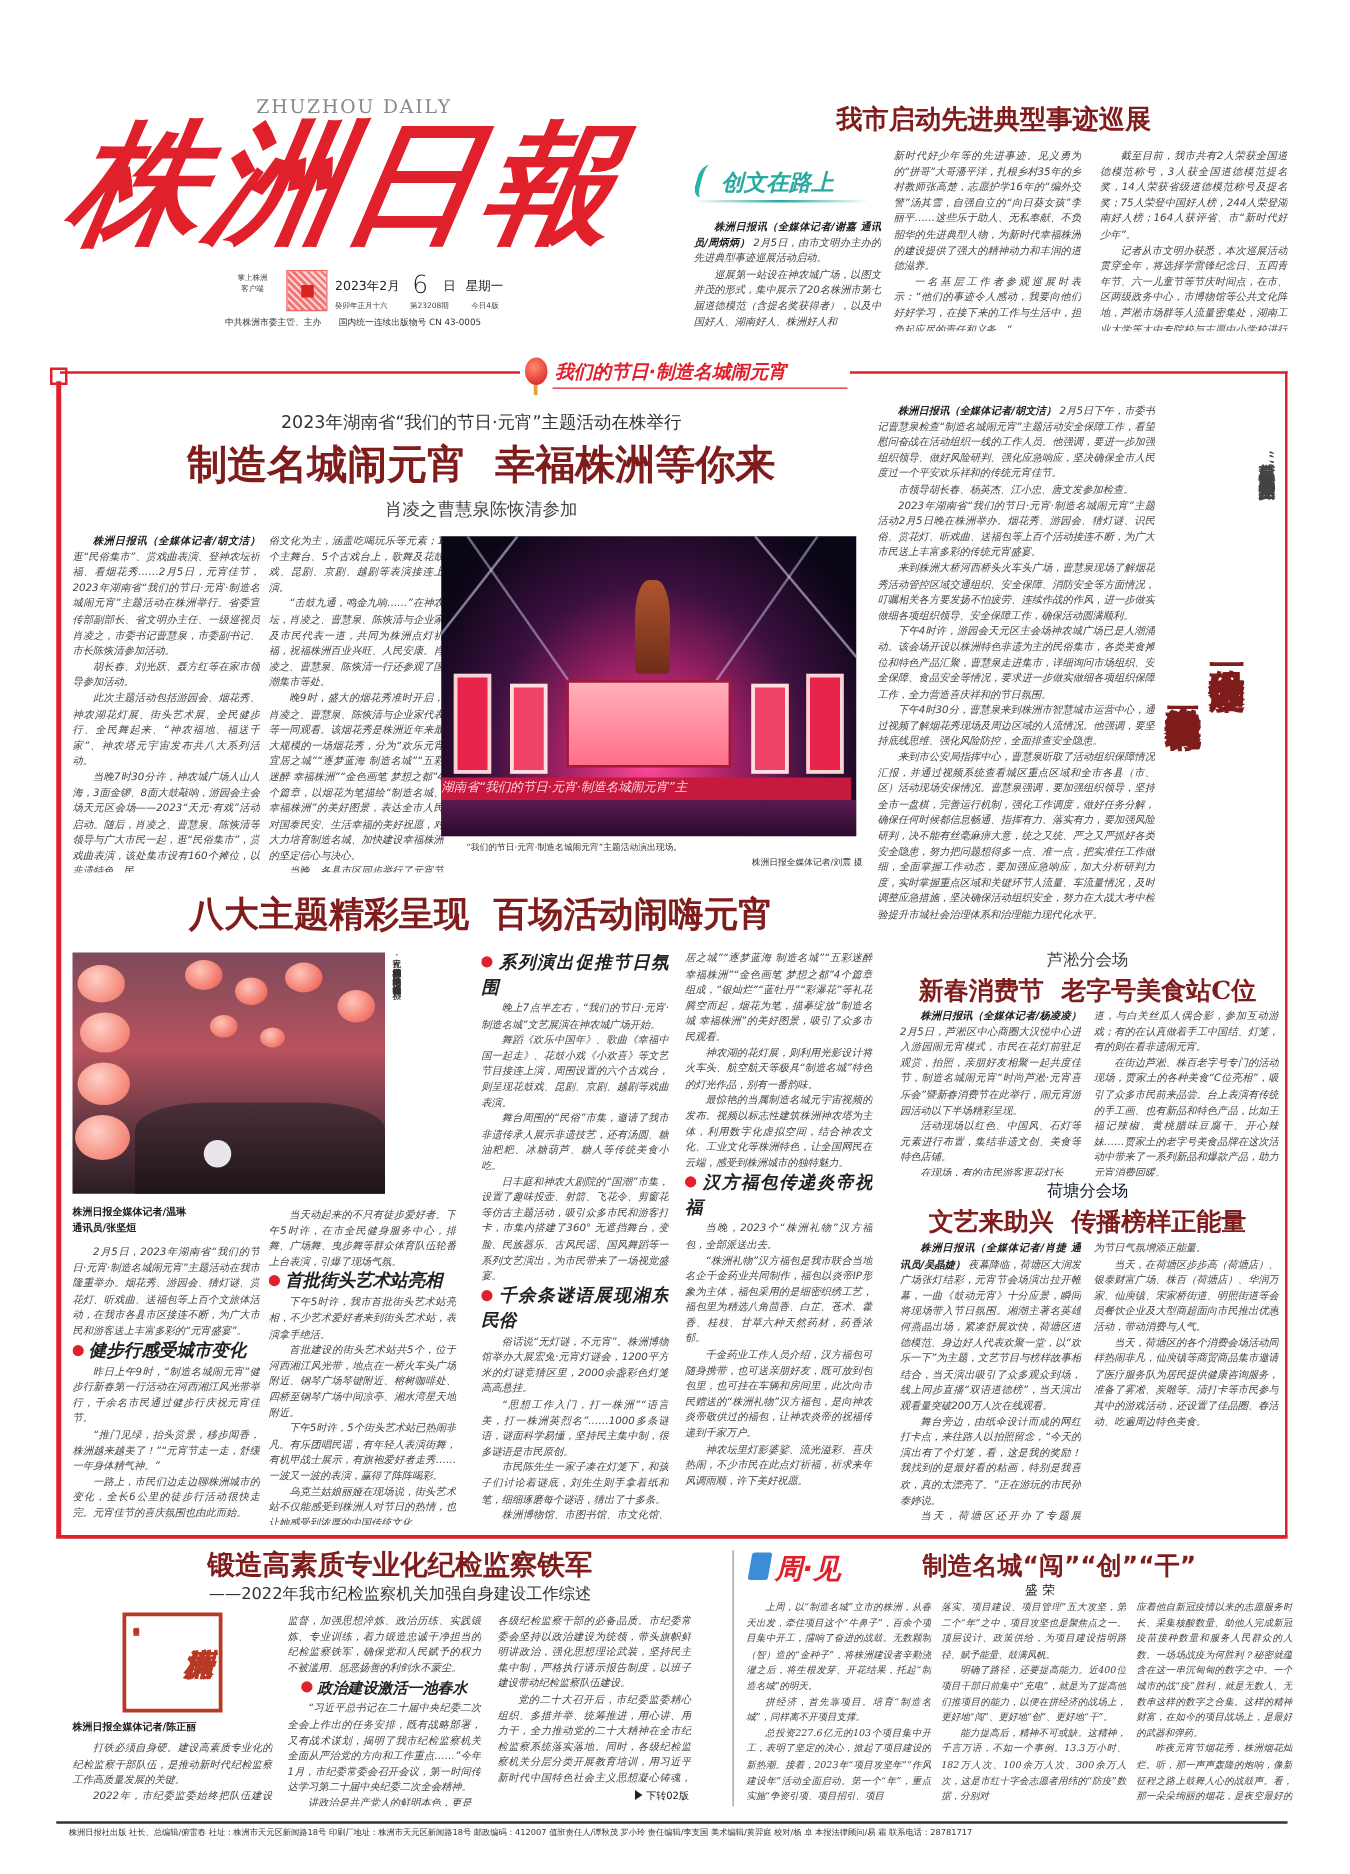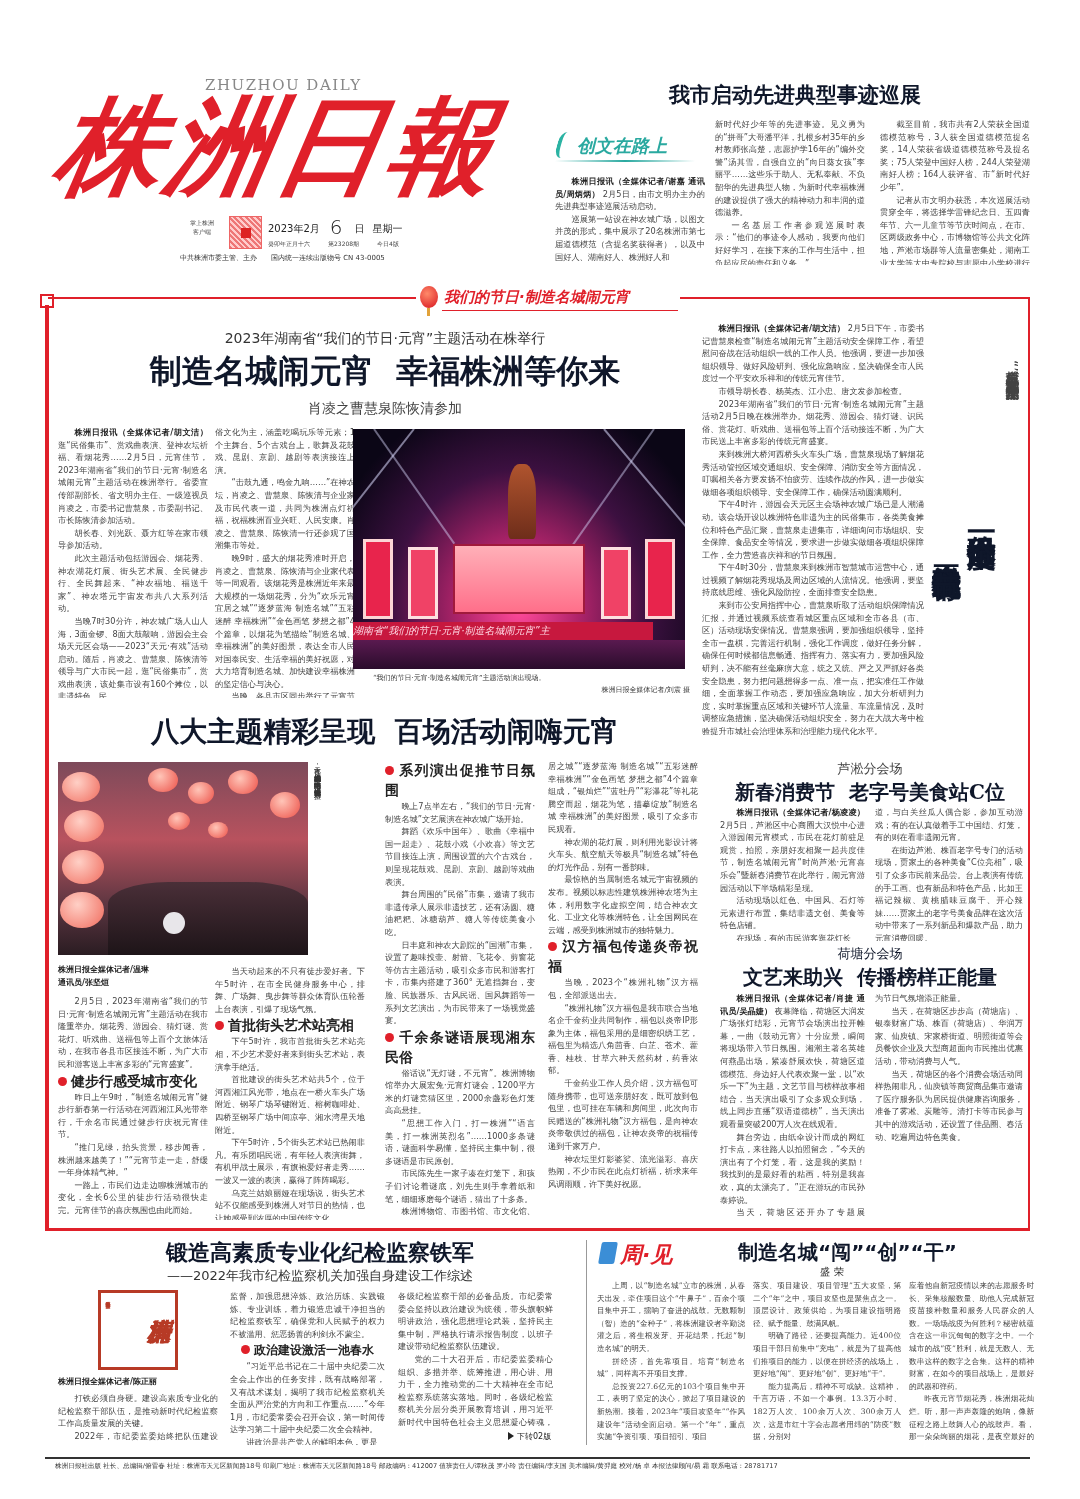--- a/index.html
+++ b/index.html
@@ -1,22 +1,22 @@
 <!DOCTYPE html>
 <html><head>
 <meta charset="utf-8">
 <style>
   * { box-sizing: border-box; margin: 0; padding: 0; }
   html, body { width: 1080px; height: 1499px; background: #fff; overflow: hidden; }
   body { position: relative; font-family: "DejaVu Sans", sans-serif; color: #333; }
   .abs { position: absolute; }
-  .txt { font-size: 8.2px; line-height: 12.6px; color: #444; text-align: justify; text-indent: 2em; overflow: hidden; }
+  .txt { font-size: 8.2px; line-height: 12.6px; color: #444; text-align: justify; text-indent: 2em; overflow: hidden; font-style: italic; }
   .txt p { margin: 0; }
   .txt .lead { font-weight: bold; color: #222; }
-  .hd-black { font-weight: bold; color: #0f172a; text-align: center; }
+  .hd-black { font-weight: bold; color: #7f1d1d; text-align: center; }
   .serif { font-family: "DejaVu Serif", serif; }
   .sub { color: #333; text-align: center; }
   .dot-head { font-weight: bold; font-size: 14px; color: #222; line-height: 20px; margin: 4px 0 2px; text-indent: 0; }
   .dot-head::before { content: ""; display: inline-block; width: 9px; height: 9px; border-radius: 50%; background: #e0202a; margin-right: 4px; vertical-align: 0; }
   .red-rule { background: #e0202a; }
   .photo { overflow: hidden; }
   .caption { font-size: 7px; color: #333; font-family: "DejaVu Serif", serif; }
   .vert { writing-mode: vertical-rl; }
 </style>
 </head>
@@ -110,21 +110,21 @@
   <div style="position:absolute;left:60px;top:0;width:2px;height:180px;background:rgba(220,220,255,.55);transform:rotate(38deg);transform-origin:top;"></div>
   <div style="position:absolute;left:250px;top:0;width:2px;height:180px;background:rgba(220,220,255,.55);transform:rotate(-40deg);transform-origin:top;"></div>
   <div style="position:absolute;left:20px;top:0;width:2px;height:140px;background:rgba(220,220,255,.45);transform:rotate(-35deg);transform-origin:top;"></div>
   <div style="position:absolute;left:300px;top:0;width:2px;height:150px;background:rgba(220,220,255,.45);transform:rotate(35deg);transform-origin:top;"></div>
   <div style="position:absolute;left:155px;top:35px;width:28px;height:75px;border-radius:40% 40% 10% 10%;background:linear-gradient(#b0542e,#6e2d1a);"></div>
   <div style="position:absolute;left:100px;top:115px;width:132px;height:70px;background:linear-gradient(#ffb0b8,#ff6f8a);border:2px solid #a11a3c;"></div>
   <div style="position:absolute;left:10px;top:110px;width:30px;height:80px;background:#e8244c;border:3px solid #fbd5d5;"></div>
   <div style="position:absolute;left:55px;top:118px;width:30px;height:72px;background:#f04266;border:3px solid #fde0e0;"></div>
   <div style="position:absolute;left:292px;top:110px;width:30px;height:80px;background:#e8244c;border:3px solid #fbd5d5;"></div>
   <div style="position:absolute;left:248px;top:118px;width:30px;height:72px;background:#f04266;border:3px solid #fde0e0;"></div>
-  <div style="position:absolute;left:0;top:193px;width:300px;height:18px;background:#c7183e;color:#ffd7e3;font-size:10px;font-style:italic;line-height:18px;white-space:nowrap;overflow:hidden;">湖南省“我们的节日·元宵·制造名城闹元宵”主</div>
+  <div style="position:absolute;left:0;top:193px;width:328px;height:18px;background:#c7183e;color:#ffd7e3;font-size:10px;font-style:italic;line-height:18px;white-space:nowrap;overflow:hidden;">湖南省“我们的节日·元宵·制造名城闹元宵”主</div>
   <div style="position:absolute;left:0;top:211px;width:332px;height:29px;background:linear-gradient(#5a1a50,#2a0c2c);"></div>
 </div>
 <div class="abs caption" style="left:373px;top:673px;width:300px;">“我们的节日·元宵·制造名城闹元宵”主题活动演出现场。</div>
 <div class="abs caption" style="left:560px;top:685px;width:130px;text-align:right;">株洲日报全媒体记者/刘震 摄</div>
 
 <div class="abs txt" style="left:702px;top:322px;width:222px;height:438px;">
   <p><span class="lead">株洲日报讯（全媒体记者/胡文洁）</span> <span>2月5日下午，市委书记曹慧泉检查“制造名城闹元宵”主题活动安全保障工作，看望慰问奋战在活动组织一线的工作人员。他强调，要进一步加强组织领导、做好风险研判、强化应急响应，坚决确保全市人民度过一个平安欢乐祥和的传统元宵佳节。</span></p>
   <p>市领导胡长春、杨英杰、江小忠、唐文发参加检查。</p>
   <p>2023年湖南省“我们的节日·元宵·制造名城闹元宵”主题活动2月5日晚在株洲举办。烟花秀、游园会、猜灯谜、识民俗、赏花灯、听戏曲、送福包等上百个活动接连不断，为广大市民送上丰富多彩的传统元宵盛宴。</p>
   <p>来到株洲大桥河西桥头火车头广场，曹慧泉现场了解烟花秀活动管控区域交通组织、安全保障、消防安全等方面情况，叮嘱相关各方要发扬不怕疲劳、连续作战的作风，进一步做实做细各项组织领导、安全保障工作，确保活动圆满顺利。</p>

